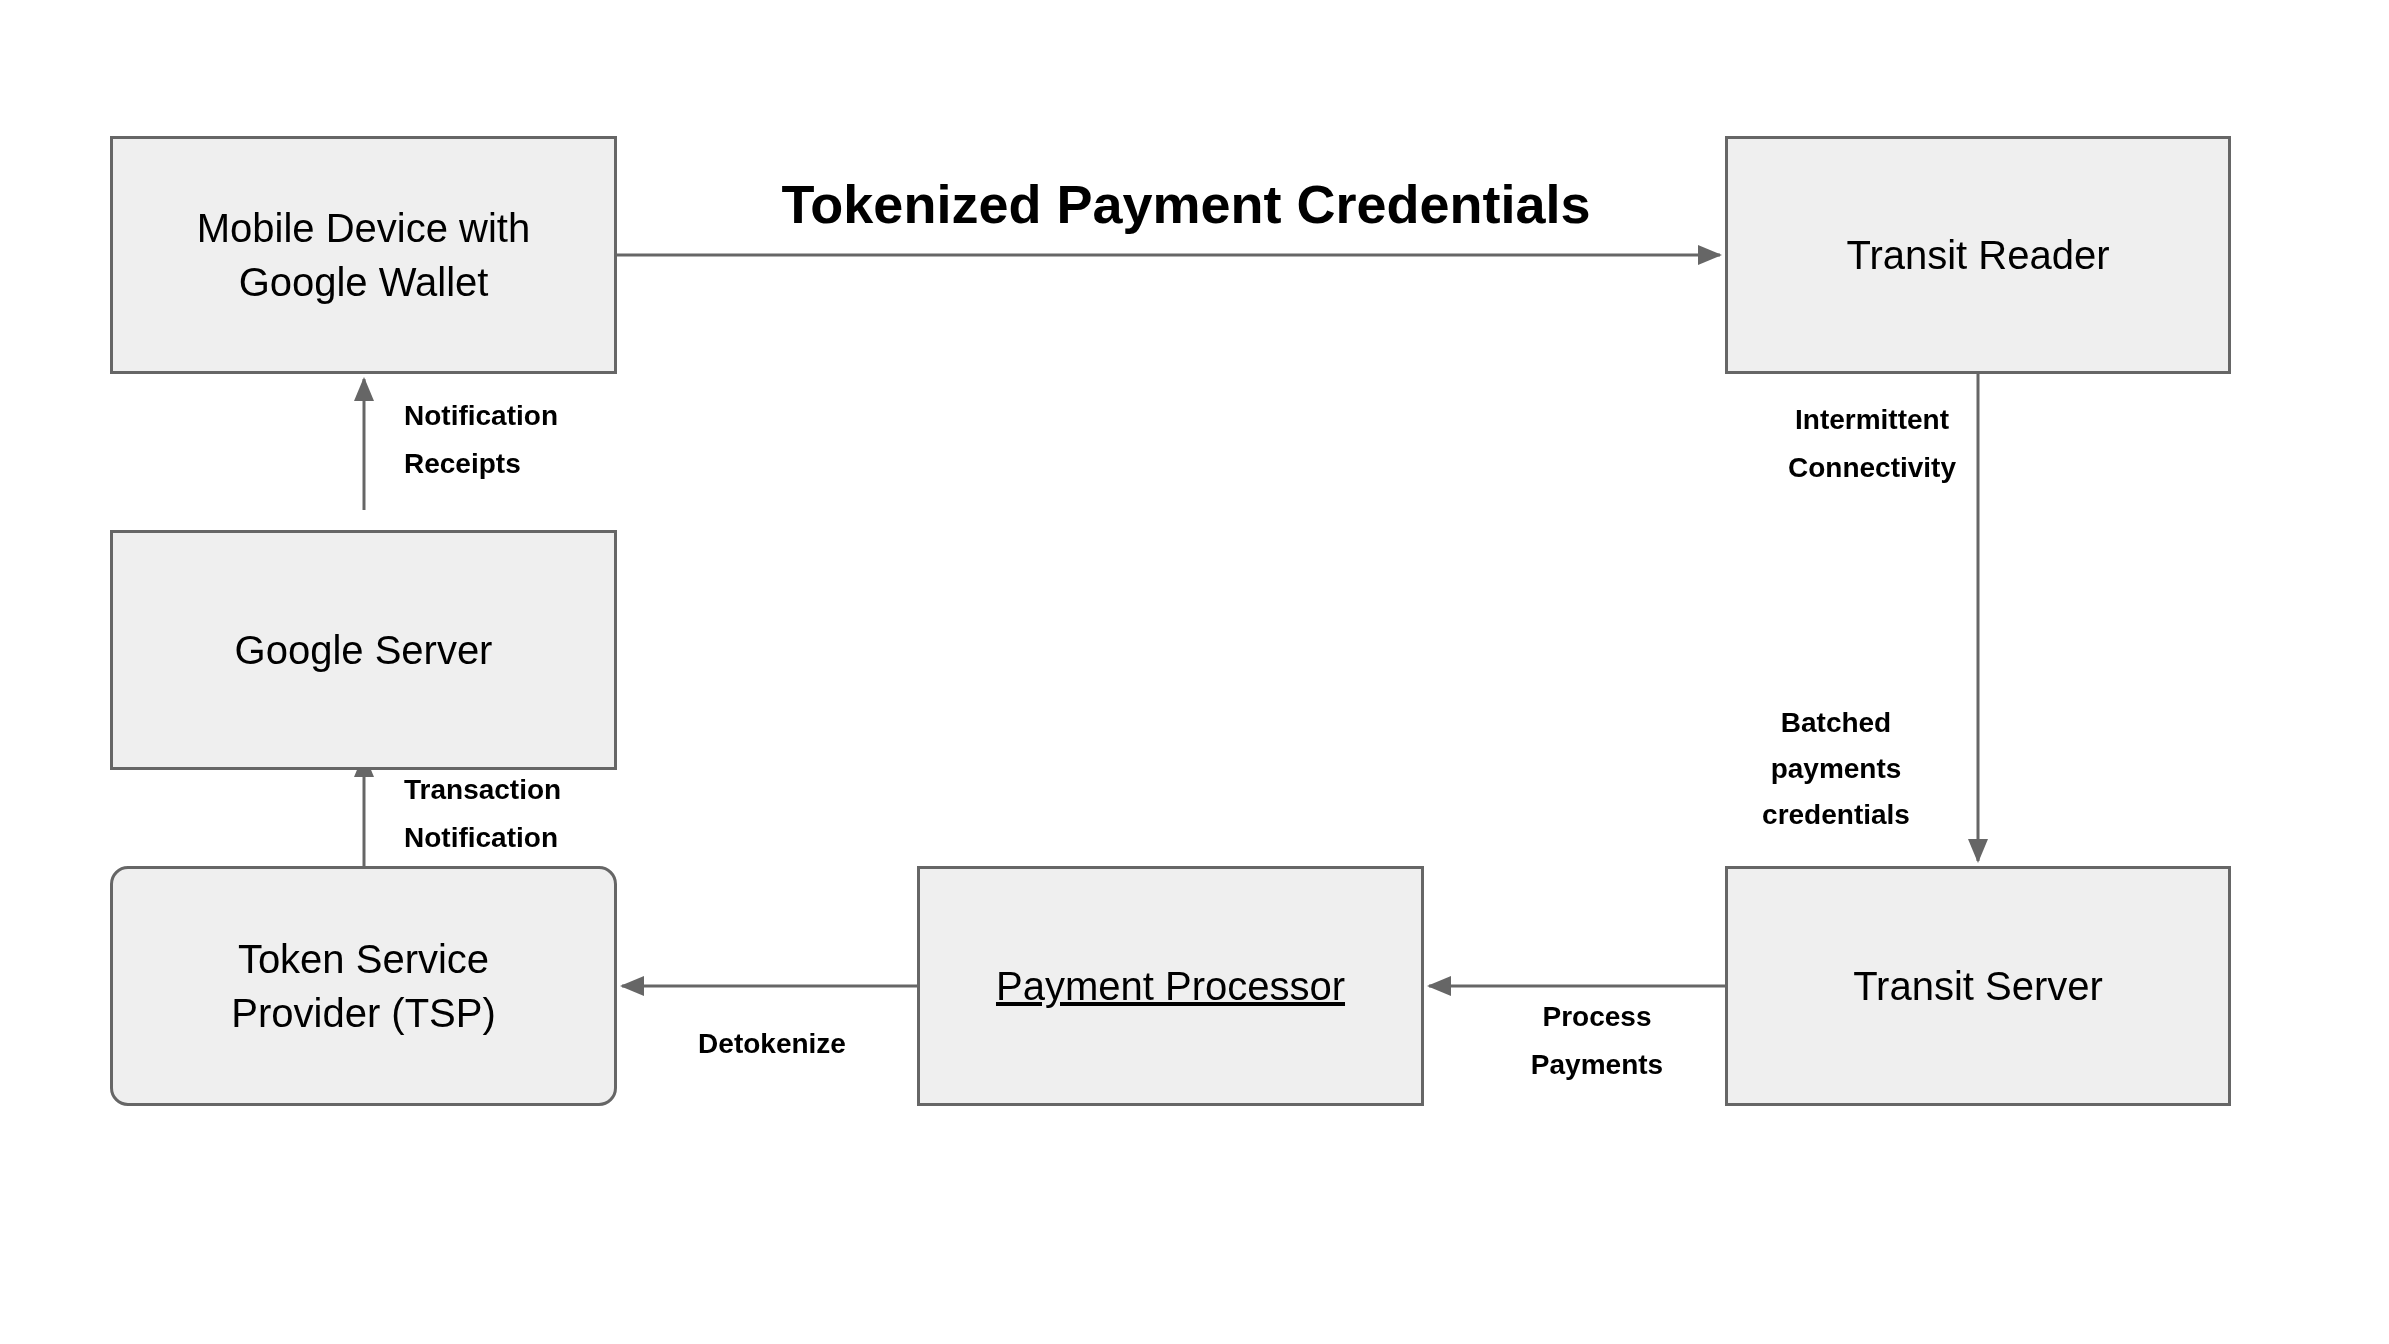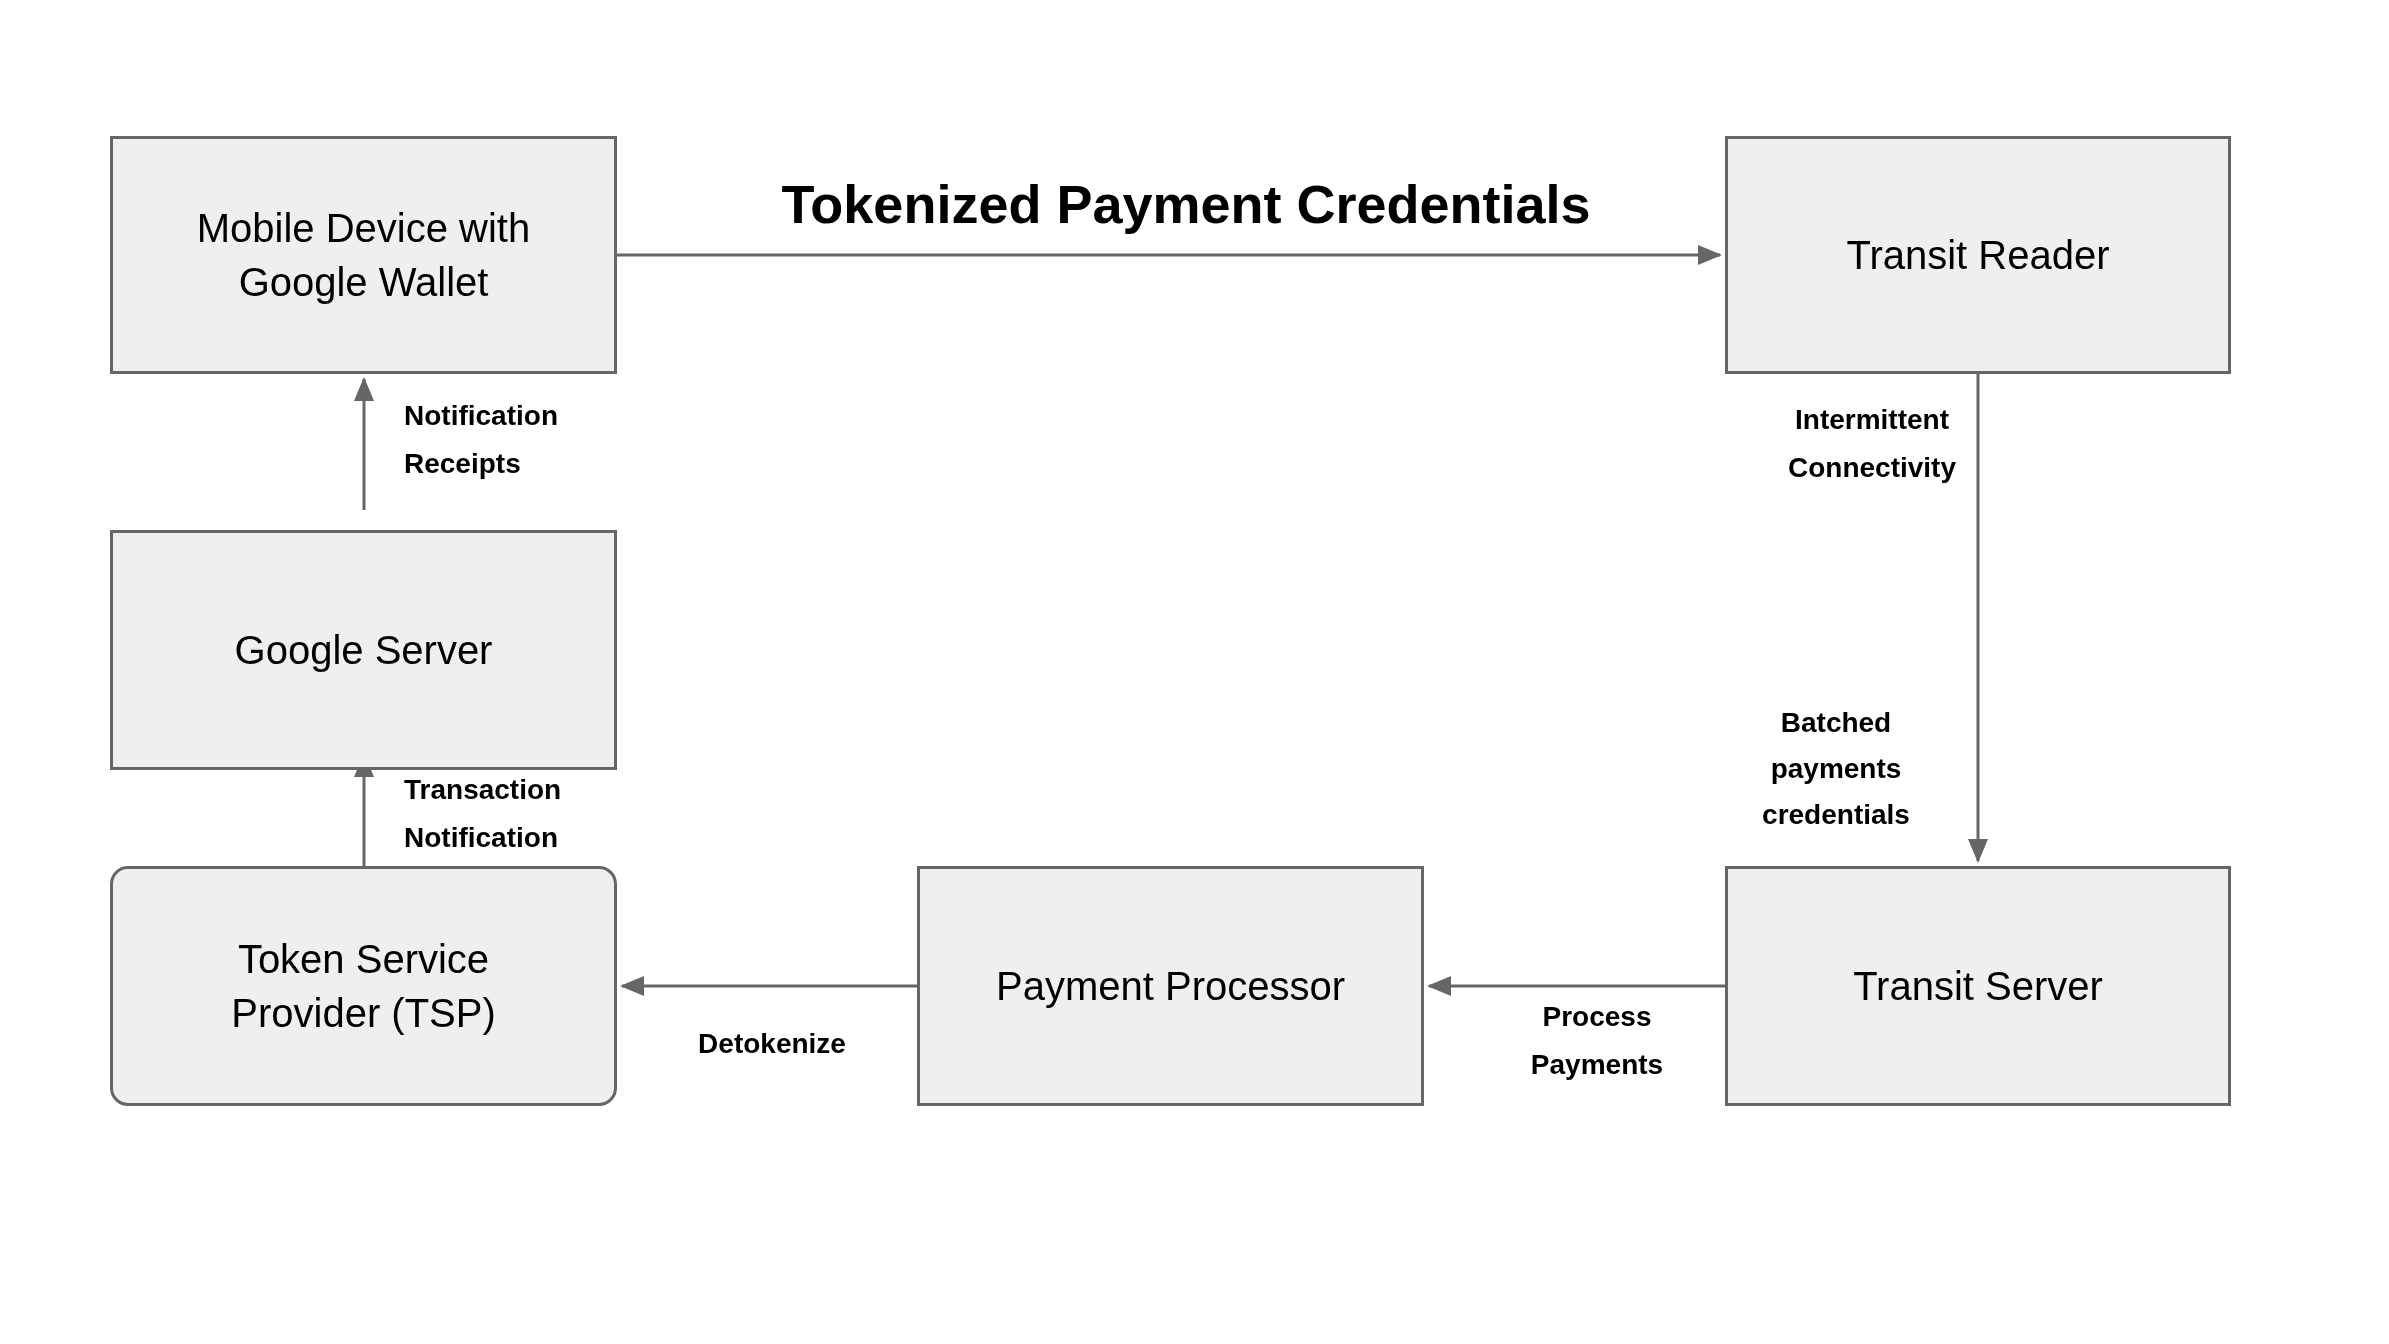--- a/index.html
+++ b/index.html
@@ -96,21 +96,21 @@
 
   <div class="node" style="left:110px; top:530px; width:507px; height:240px;">
     <span class="node-label">Google Server</span>
   </div>
 
   <div class="node" style="left:110px; top:866px; width:507px; height:240px;border-radius:18px;">
     <span class="node-label">Token Service
 Provider (TSP)</span>
   </div>
 
-  <div class="node" style="left:917px; top:866px; width:507px; height:240px;">
+  <div class="node" style="left:917px; top:866px; width:507px; height:240px;text-decoration:underline;">
     <span class="node-label">Payment Processor</span>
   </div>
 
   <div class="node" style="left:1725px; top:866px; width:506px; height:240px;">
     <span class="node-label">Transit Server</span>
   </div>
 
   <div class="edge-label centered title-size" style="left:1186px; top:180px;">Tokenized Payment Credentials</div>
 
   <div class="edge-label centered" style="left:1842px; top:396px;margin-left:30px;">Intermittent

